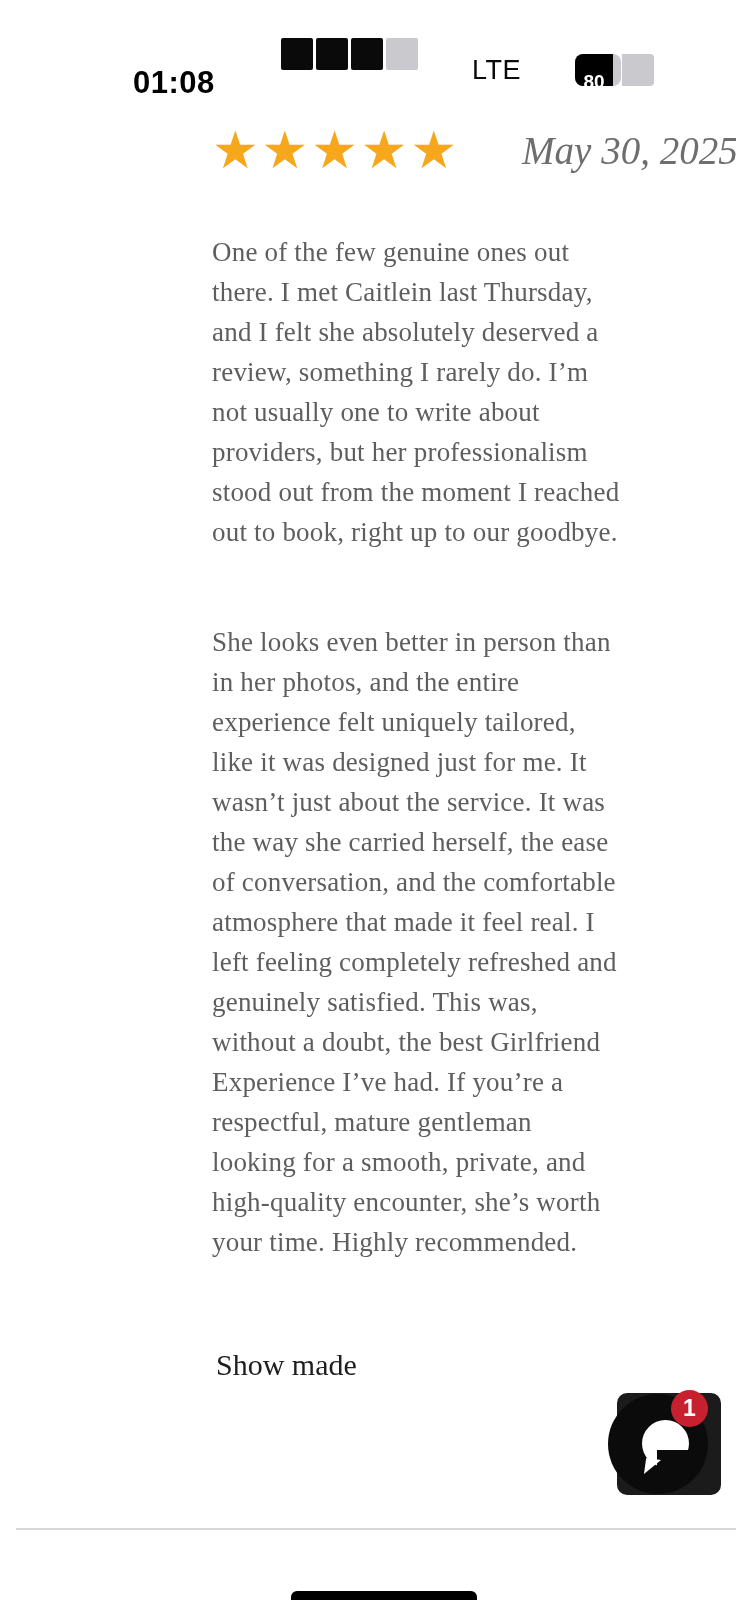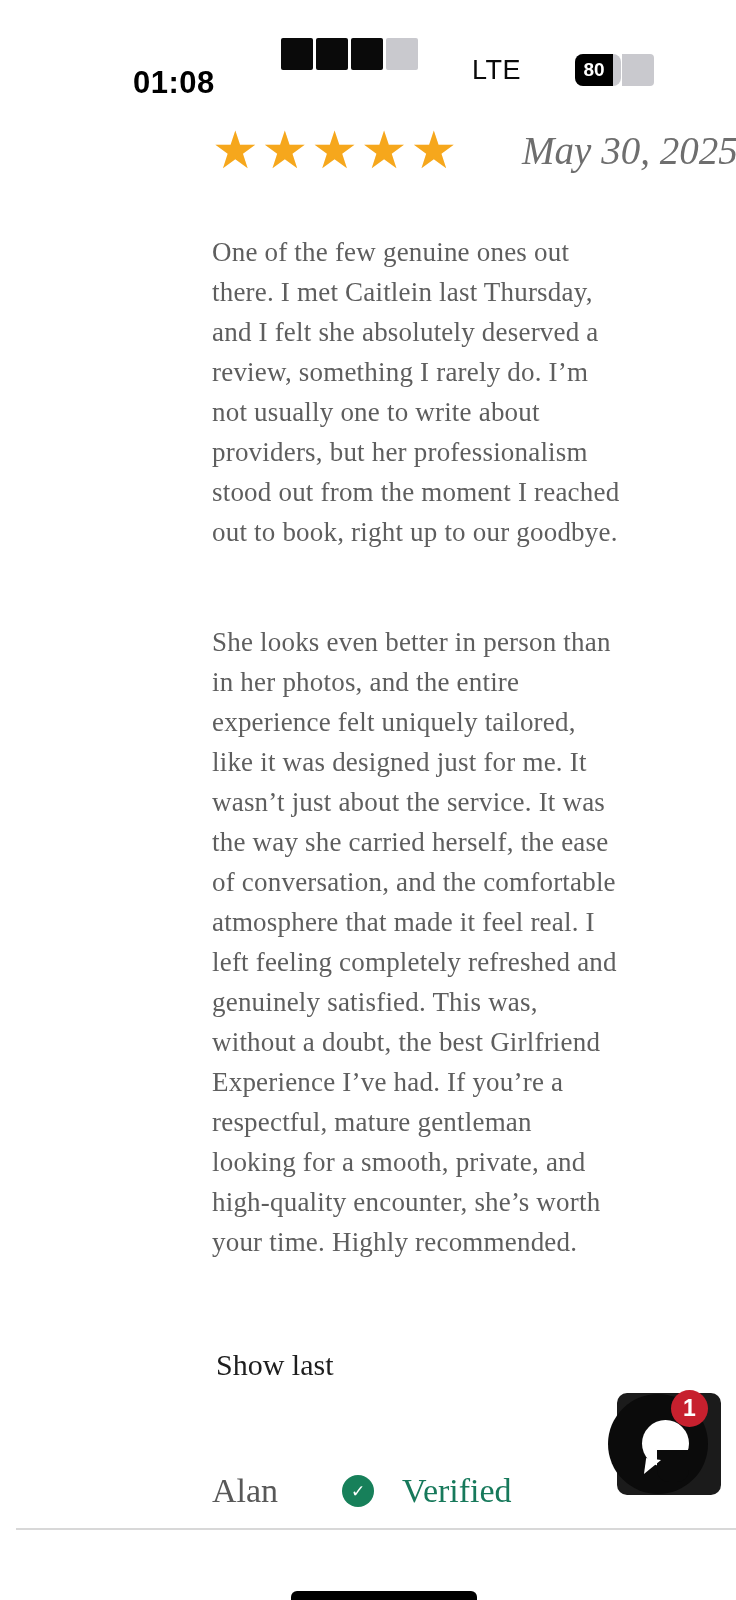--- a/index.html
+++ b/index.html
@@ -22,21 +22,21 @@
   .signal i { display:block; width:6.5px; border-radius:2px; background:#0a0a0a; }
   .signal i:nth-child(1){height:9px;}
   .signal i:nth-child(2){height:13px;}
   .signal i:nth-child(3){height:17px;}
   .signal i:nth-child(4){height:22px; background:#c9c9ce;}
   .lte { font-family:"Liberation Sans", sans-serif; font-size:27px; font-weight:500; color:#0a0a0a; letter-spacing:0.5px; }
   .battery-wrap { display:flex; align-items:center; }
   .battery { position:relative; width:46px; height:24px; border-radius:8px; background:#c9c9ce; overflow:hidden; }
   .battery-fill { position:absolute; left:0; top:0; bottom:0; width:38px; background:#000; }
   .battery-pct {
-    position:absolute; left:0; top:0; width:38px; height:100%;
+    position:absolute; left:0; top:12px; width:38px; height:100%;
     display:flex; align-items:center; justify-content:center;
     color:#fff; font-family:"Liberation Sans", sans-serif; font-weight:700; font-size:19px;
   }
   .battery-nub { width:4px; height:11px; margin-left:1px; background:#c9c9ce; border-radius:0 4px 4px 0; }
 
   
   .content { position:absolute; left:148px; top:88px; width:444px; }
   .rating-row { display:flex; align-items:center; gap:30px; height:60px; }
   .stars {
     font-family:"DejaVu Sans", sans-serif; font-size:52px; line-height:1;
@@ -124,29 +124,22 @@
   <div class="rating-row">
     <div class="stars">★★★★★</div>
     <div class="review-date">May 30, 2025</div>
   </div>
 
   <div class="review-text">
     <p>One of the few genuine ones out there. I met Caitlein last Thursday, and I felt she absolutely deserved a review, something I rarely do. I’m not usually one to write about providers, but her professionalism stood out from the moment I reached out to book, right up to our goodbye.</p>
     <p>She looks even better in person than in her photos, and the entire experience felt uniquely tailored, like it was designed just for me. It wasn’t just about the service. It was the way she carried herself, the ease of conversation, and the comfortable atmosphere that made it feel real. I left feeling completely refreshed and genuinely satisfied. This was, without a doubt, the best Girlfriend Experience I’ve had. If you’re a respectful, mature gentleman looking for a smooth, private, and high-quality encounter, she’s worth your time. Highly recommended.</p>
   </div>
 
-  <span class="show-less">Show last</span>
+  <span class="show-less">Show made</span>
 
-  <div class="author-row">
-    <div class="author-name">Alan</div>
-    <div class="verified">
-      <div class="check-circle">✓</div>
-      <div class="verified-label">Verified</div>
-    </div>
-  </div>
 </div>
 
 <div class="chat-widget">
   <div class="chat-circle"></div>
   <div class="chat-bubble">
     <div class="chat-smile"></div>
   </div>
   <div class="chat-badge">1</div>
 </div>
 

